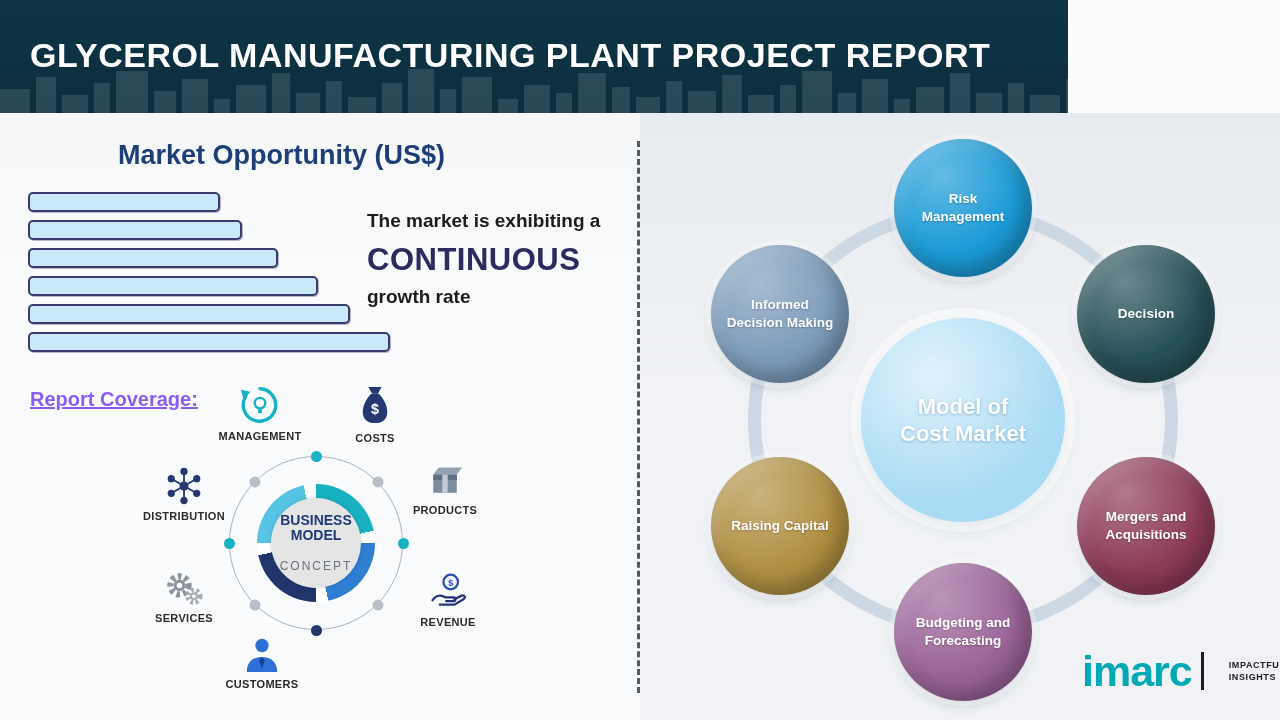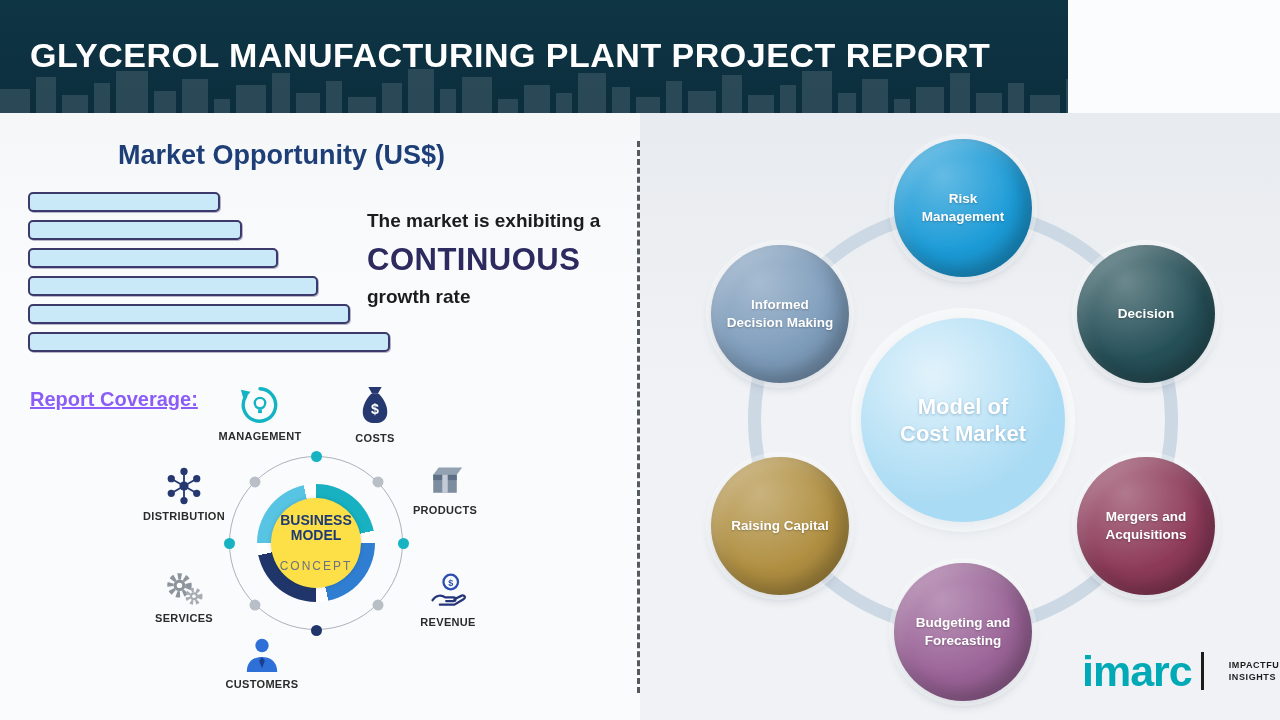--- a/index.html
+++ b/index.html
@@ -36,21 +36,21 @@
 
   
   .bm { position: absolute; left: 229px; top: 456px; width: 174px; height: 174px; }
   .bm-outer { position: absolute; inset: 0; border: 1.5px solid #aab2bb; border-radius: 50%; }
   .bm-dot { position: absolute; left: 50%; top: 50%; width: 11px; height: 11px; margin: -5.5px;
             border-radius: 50%; background: #b9bfc7; }
   .bm-dot.teal { background: #17b3c3; }
   .bm-dot.navy { background: #20366b; }
   .bm-ring { position: absolute; left: 28px; top: 28px; width: 118px; height: 118px; border-radius: 50%; }
   .bm-center { position: absolute; left: 42px; top: 42px; width: 90px; height: 90px; border-radius: 50%;
-               background: #fde047; box-shadow: 0 0 4px rgba(0,0,0,.15);
+               background: #e5e5e5; box-shadow: 0 0 4px rgba(0,0,0,.15);
                display: flex; flex-direction: column; align-items: center; justify-content: center; }
   .bm-center .l1, .bm-center .l2 { font-size: 14px; font-weight: bold; color: #1e3a74; line-height: 1.1; }
   .bm-center .l3 { font-size: 12px; letter-spacing: 2px; color: #6b7280; margin-top: 16px; }
 
   .cov-item { position: absolute; display: flex; flex-direction: column; align-items: center; text-align: center; }
   .cov-label { font-size: 11px; font-weight: bold; letter-spacing: .3px; color: #2b2b2b; margin-top: 4px; }
 
   
   .cm-ring { position: absolute; left: 748px; top: 205px; width: 430px; height: 430px;
              border: 13px solid #ccd8e3; border-radius: 50%; }

